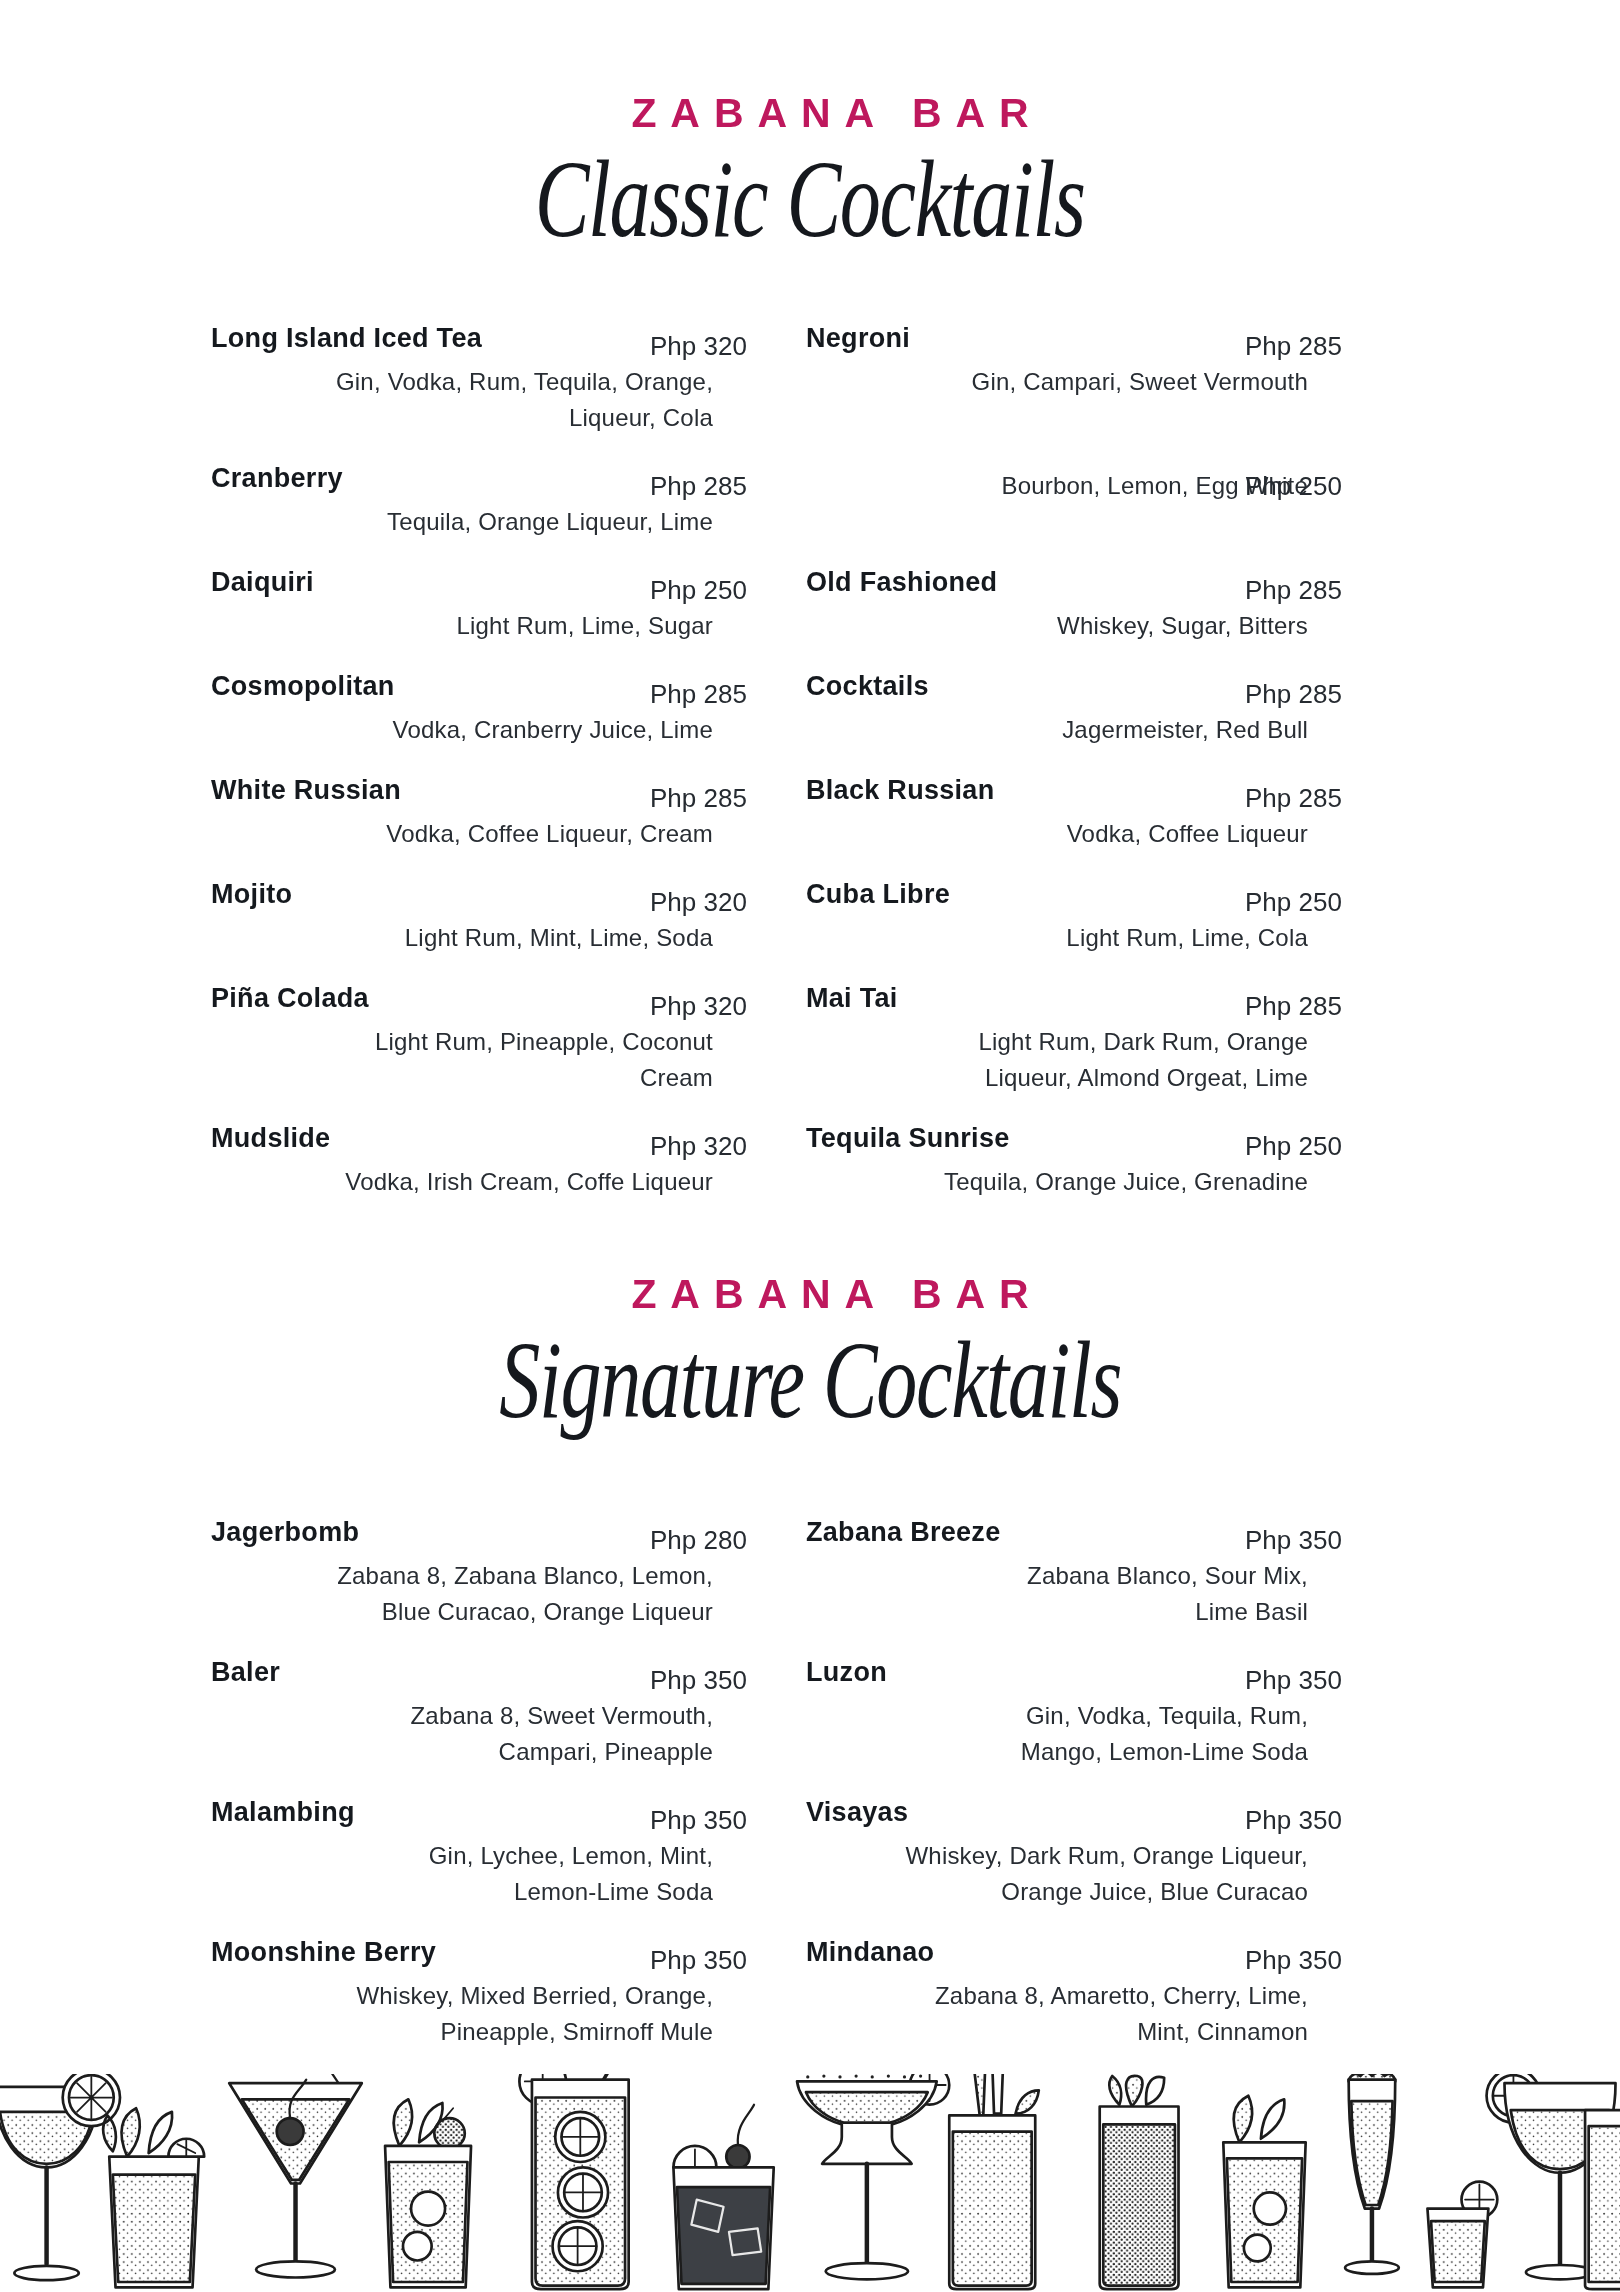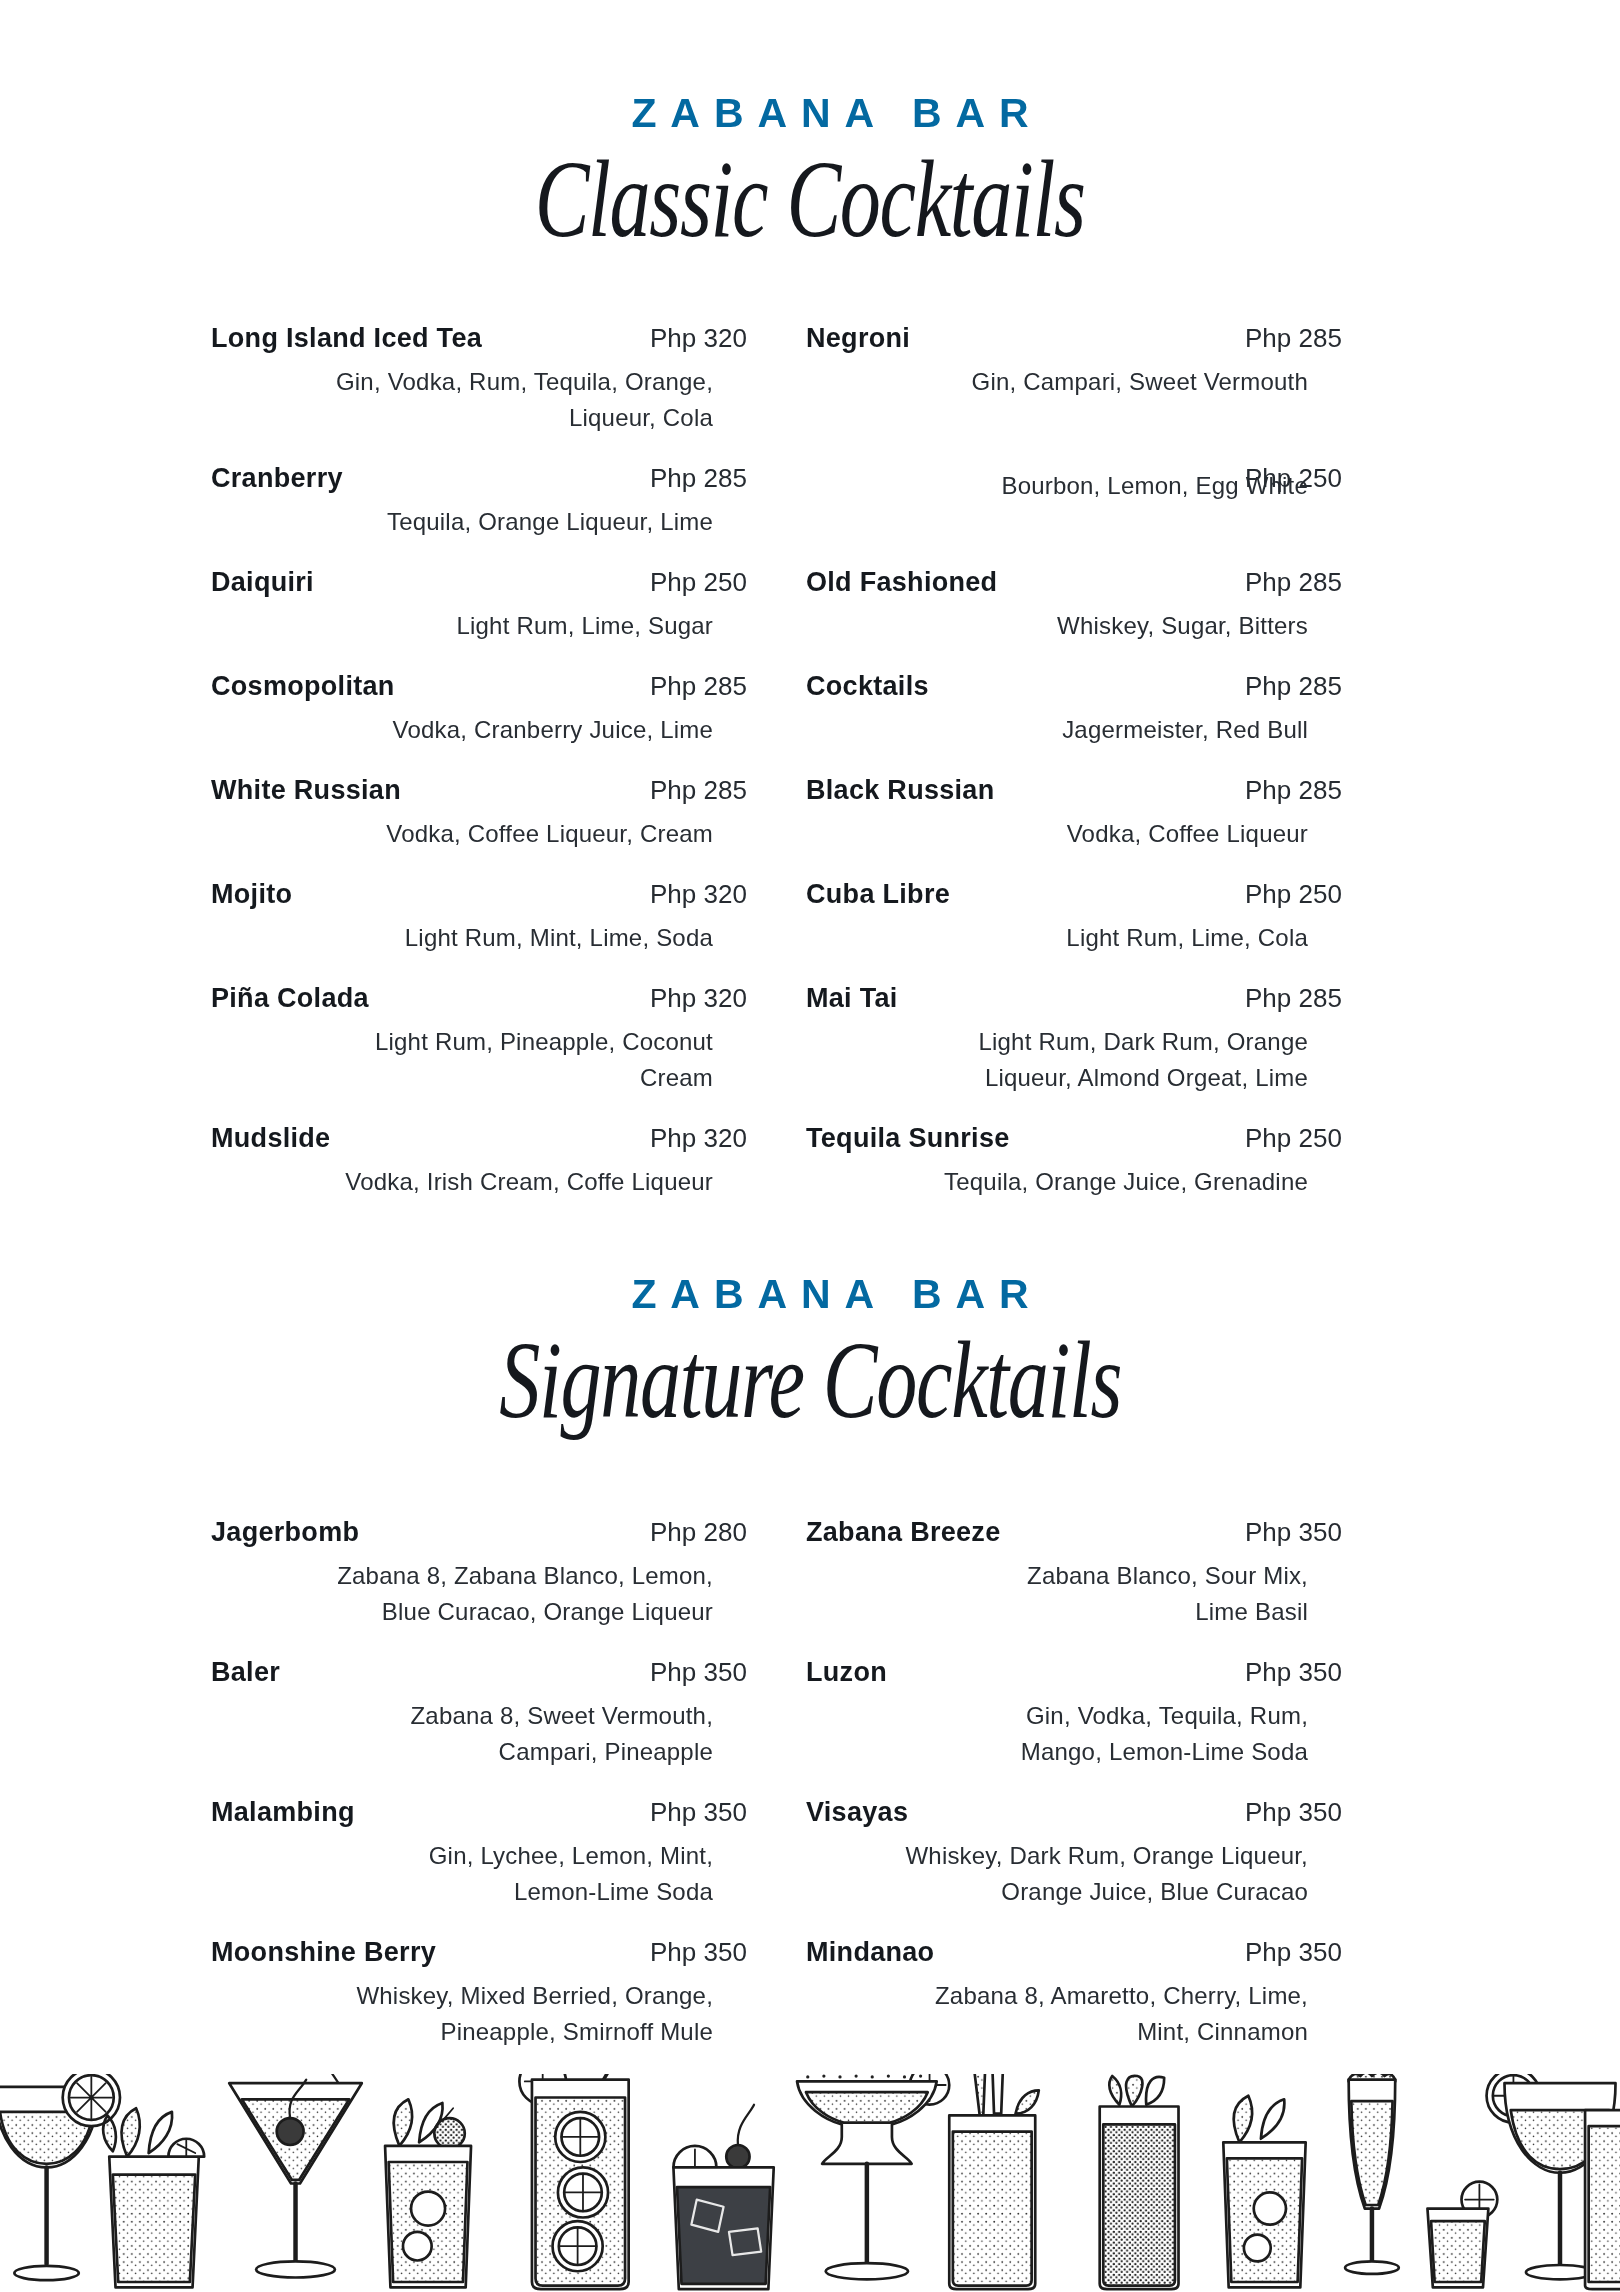--- a/index.html
+++ b/index.html
@@ -9,21 +9,21 @@
     background:#ffffff;
     font-family:"Liberation Sans",sans-serif;
     overflow:hidden;
     color:#191d22;
   }
   .menu-header{text-align:center;}
   .menu-header.first{padding-top:93px;}
   .menu-header.second{margin-top:50px;}
   .brand{
     display:block;
-    color:#0369a1;
+    color:#be185d;
     font-weight:700;
     font-size:41px;
     line-height:1;
     letter-spacing:0.34em;
     text-indent:0.34em;
     margin-bottom:9px;
     margin-left:40px;
   }
   .section-title{
     display:inline-block;
@@ -50,21 +50,21 @@
   .item-name{
     display:block;
     font-size:27px;
     font-weight:700;
     line-height:36px;
     letter-spacing:0.3px;
     color:#15191e;
   }
   .item-price{
     position:absolute;
-    left:439px;top:0;
+    left:439px;top:8px;
     font-size:26px;
     font-weight:400;
     line-height:36px;
     color:#262b31;
     white-space:nowrap;
   }
   .item-desc{
     margin-top:8px;
     font-size:24px;
     line-height:36px;

